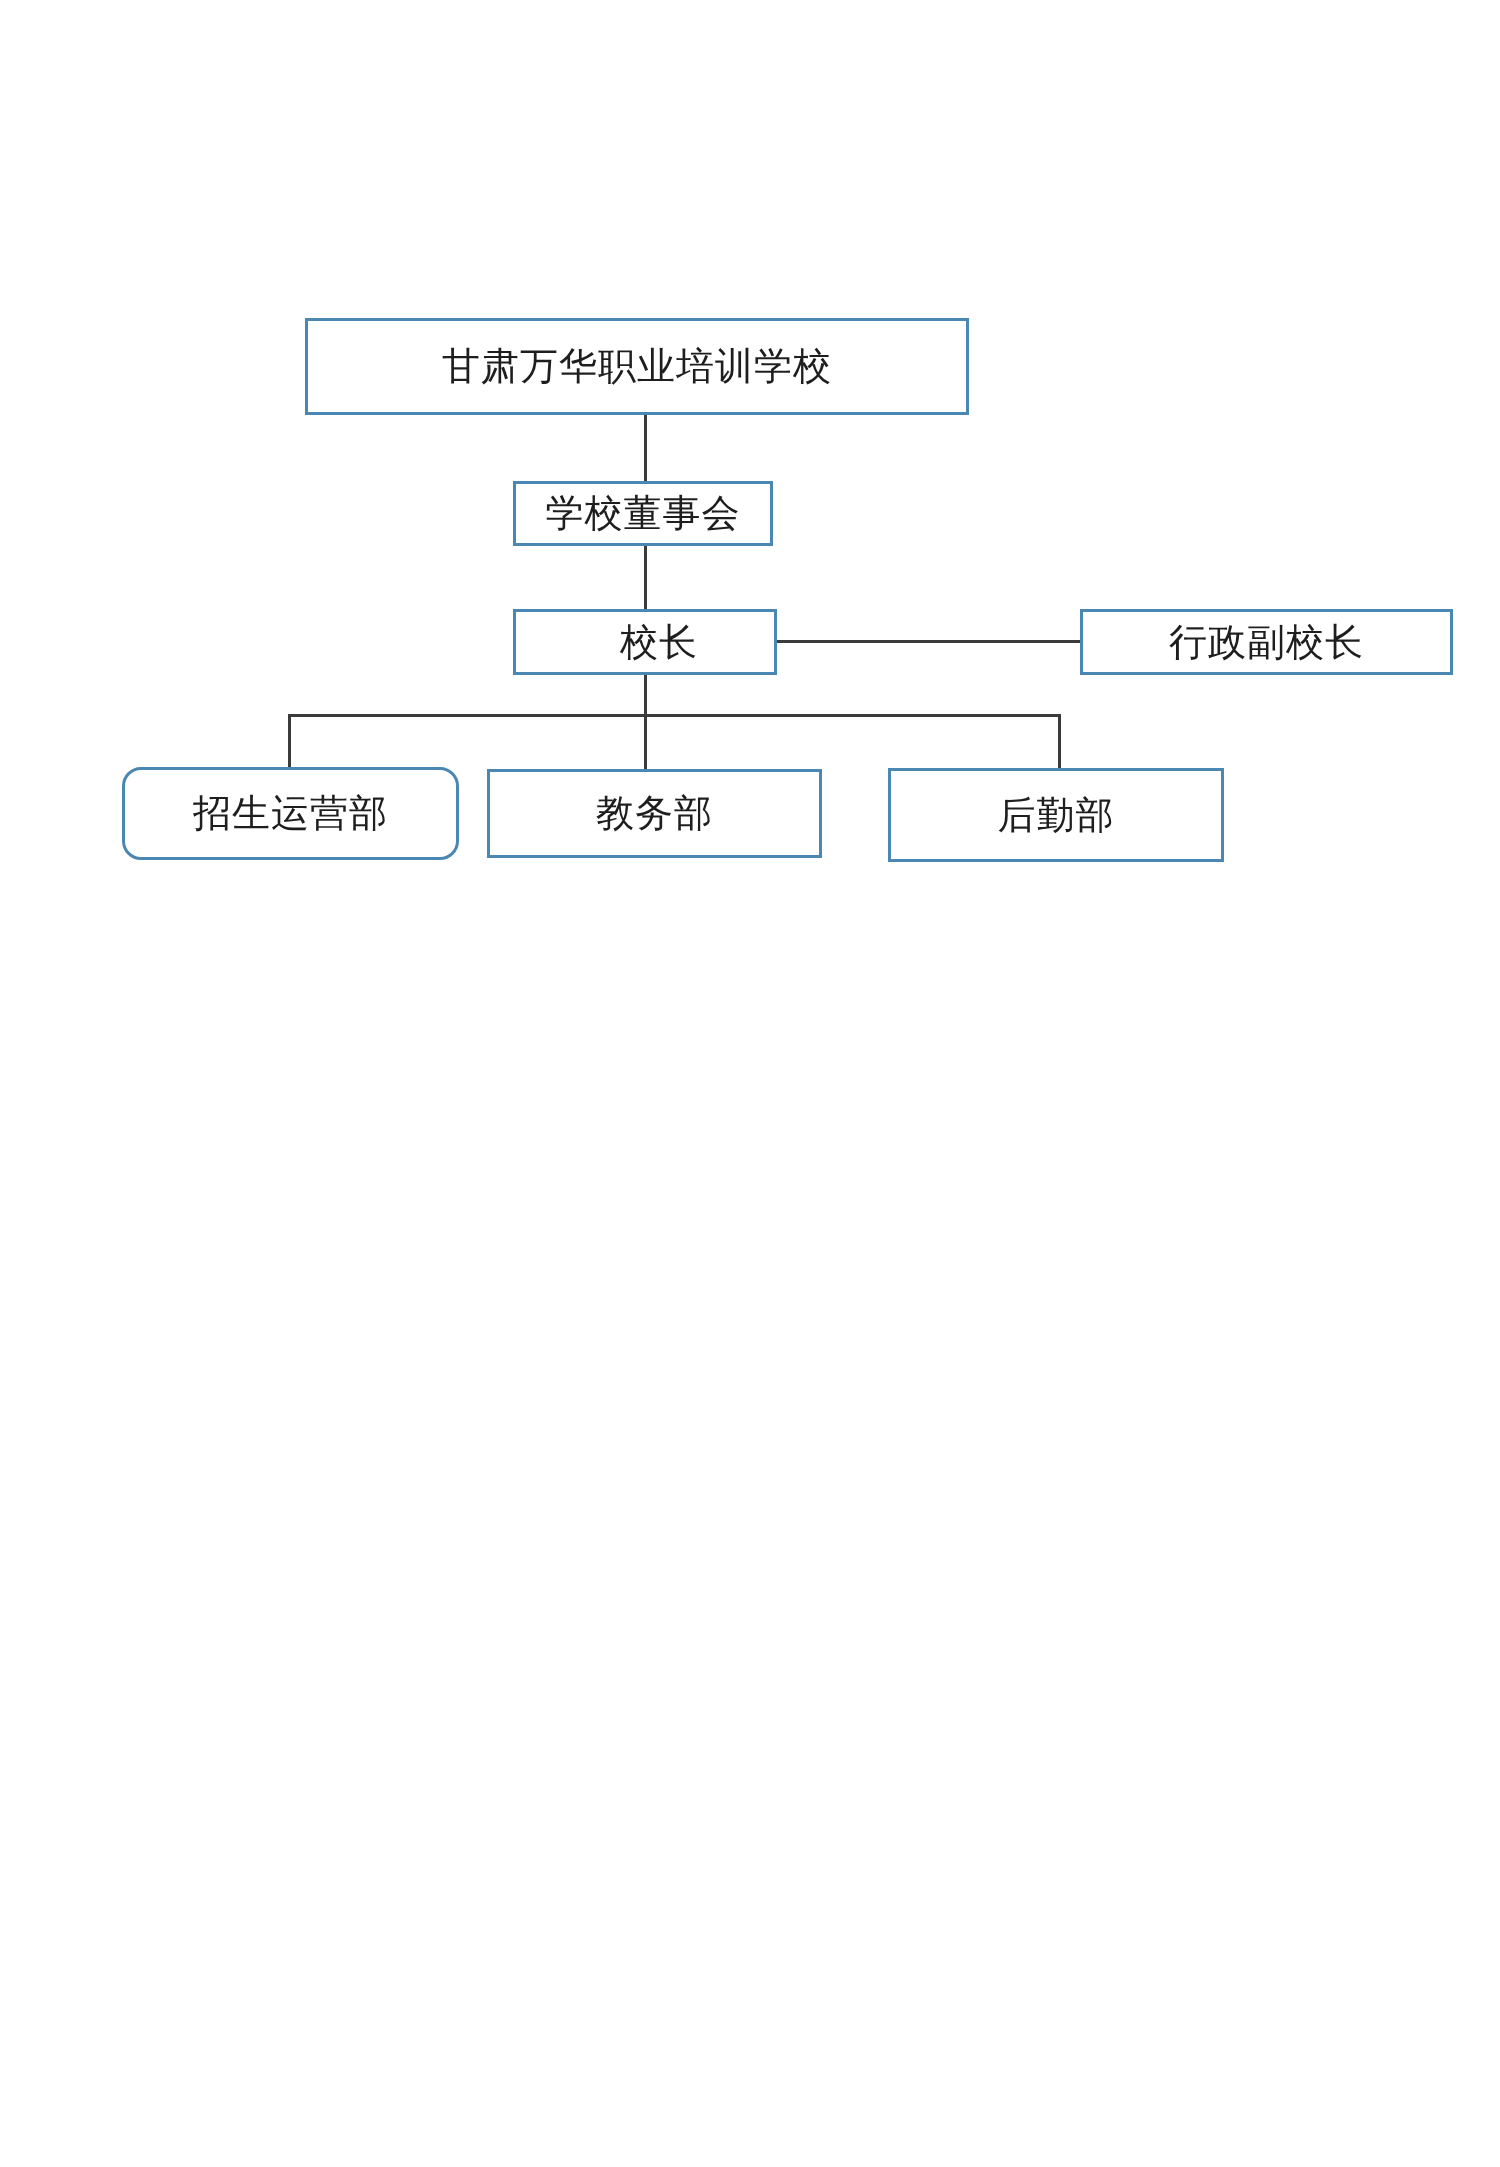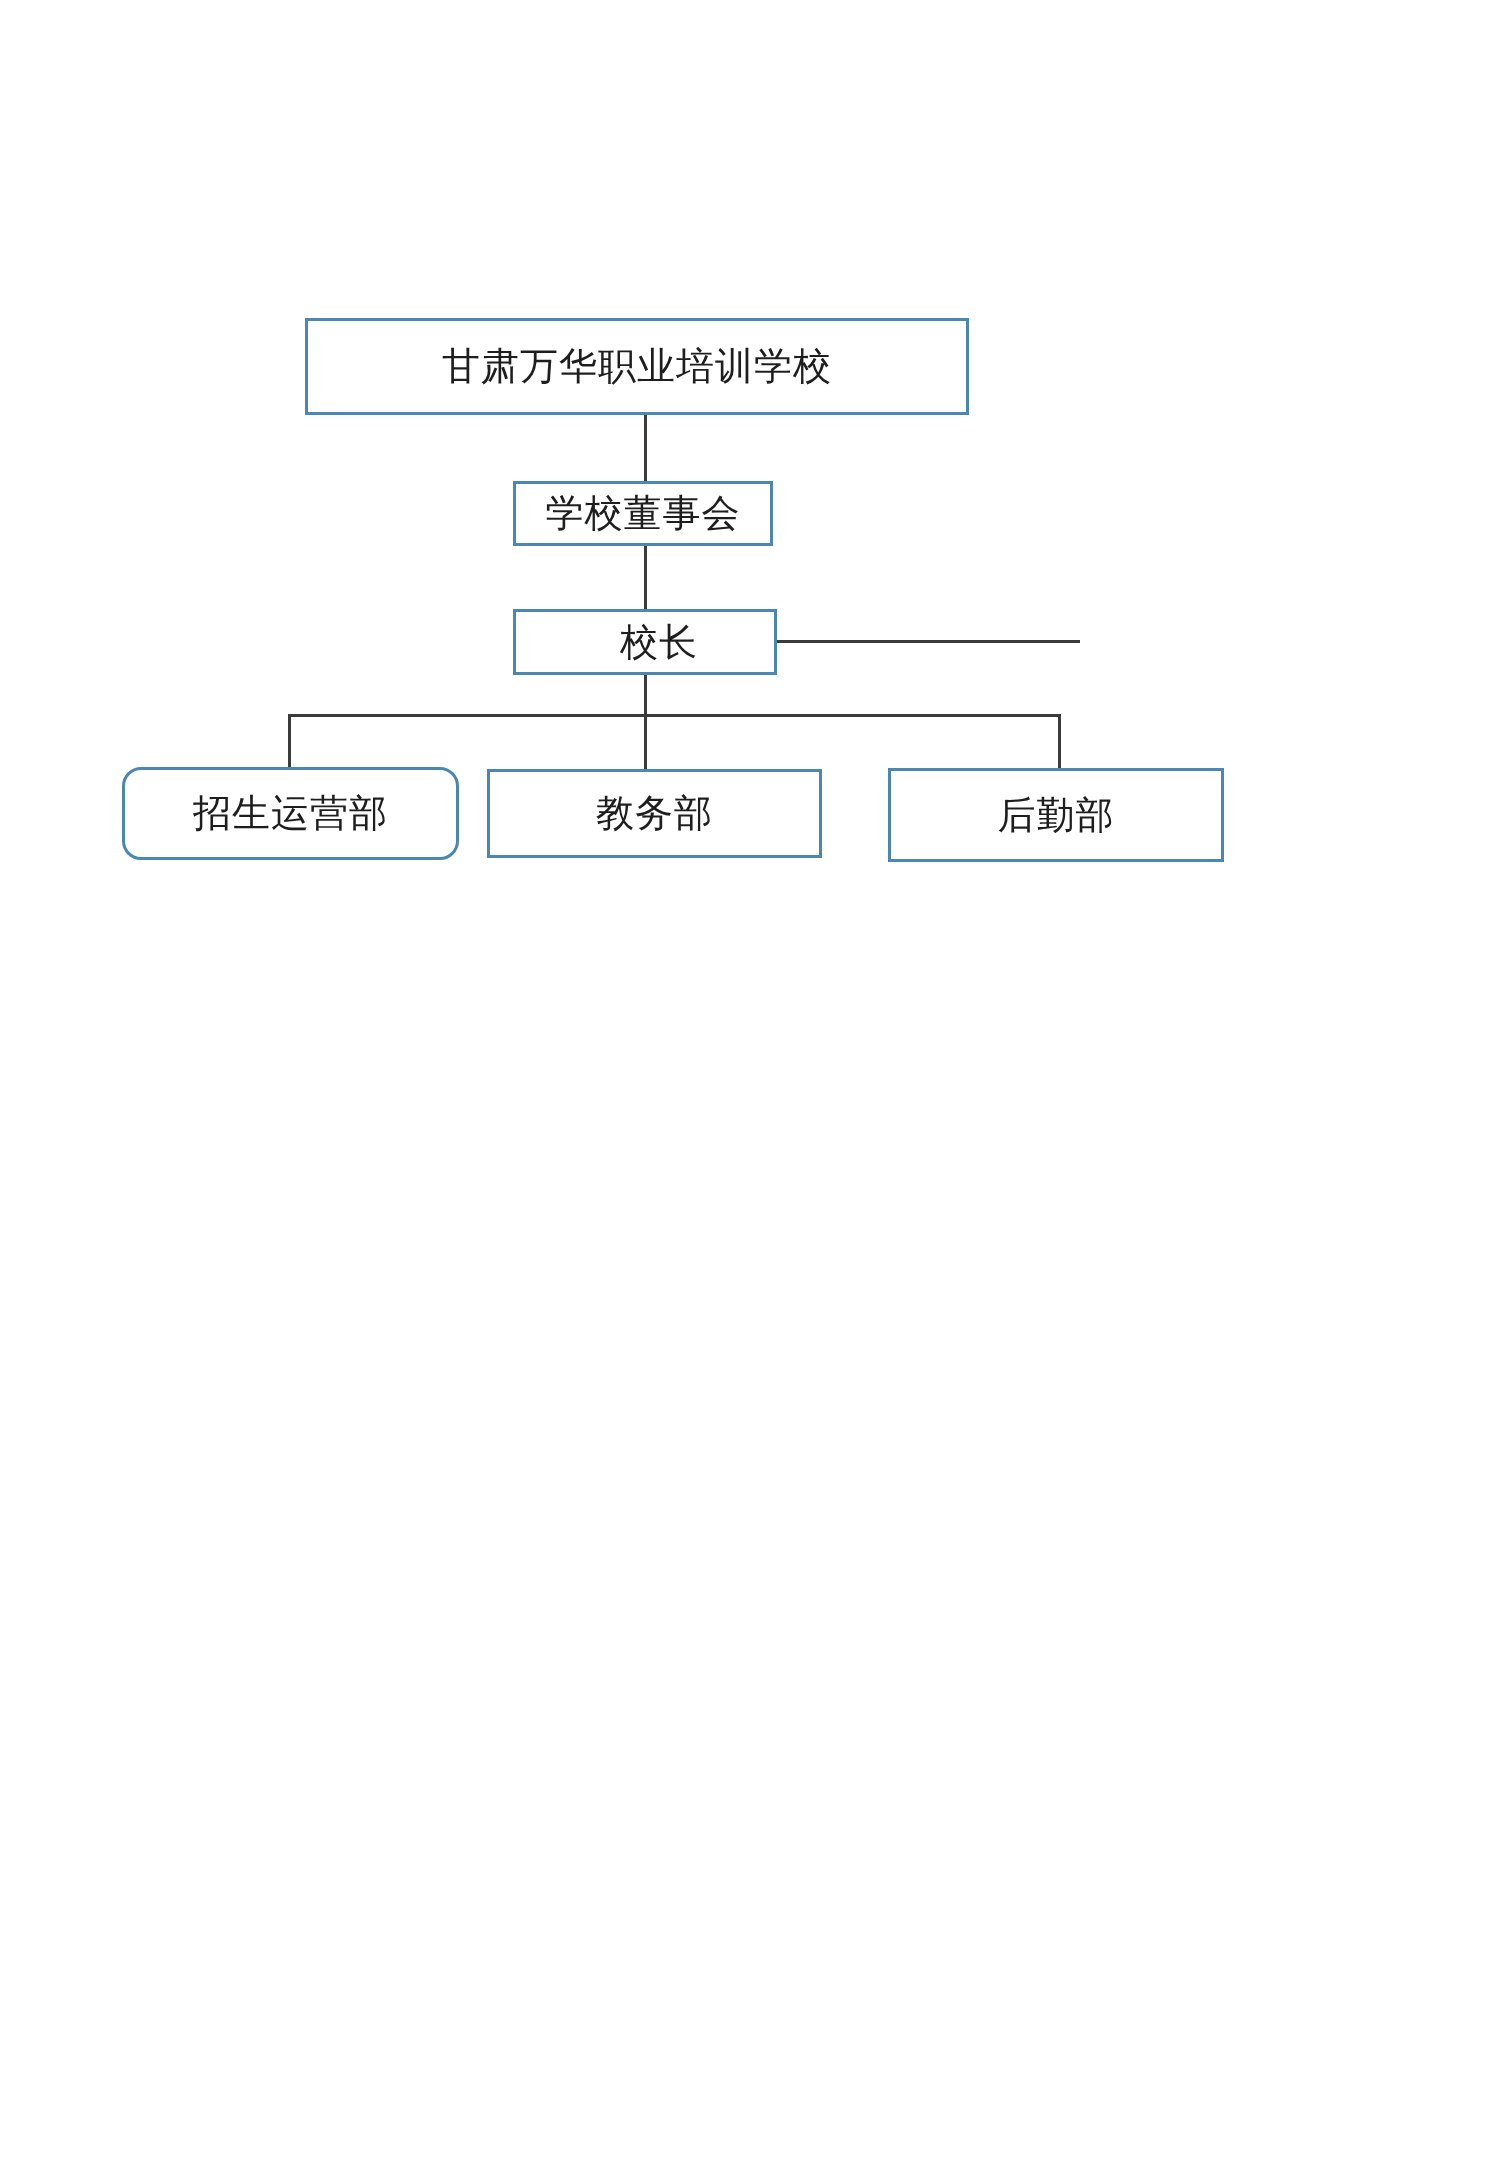--- a/index.html
+++ b/index.html
@@ -65,20 +65,23 @@
   </div>
 
   <div class="node" id="node-board">
     <span>学校董事会</span>
   </div>
 
   <div class="node" id="node-principal">
     <span>校长</span>
   </div>
 
+  <div class="node" id="node-vice">
+    <span>行政副校长</span>
+  </div>
 
   <div class="node" id="node-admissions">
     <span>招生运营部</span>
   </div>
 
   <div class="node" id="node-academic">
     <span>教务部</span>
   </div>
 
   <div class="node" id="node-logistics">

